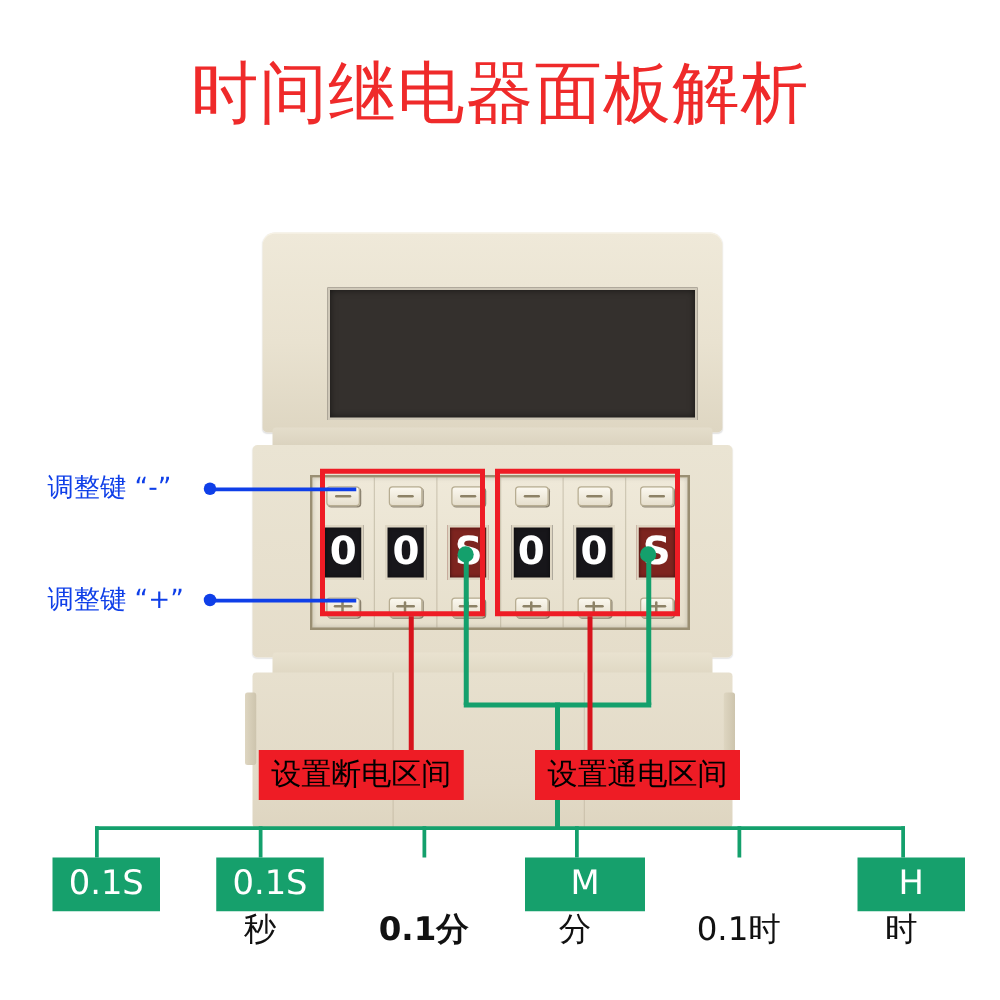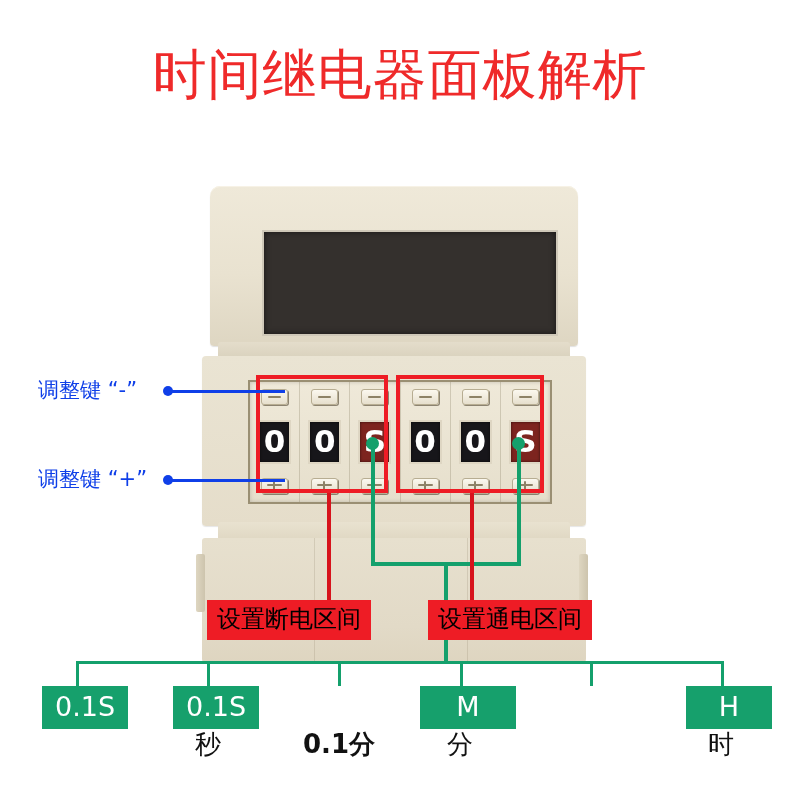--- a/index.html
+++ b/index.html
@@ -251,15 +251,16 @@
   <div class="gtick" style="left:721px;top:661px;height:25px;"></div>
 
   <div class="gchip" style="left:42px;top:686px;width:70px;">0.1S</div>
   <div class="gchip" style="left:173px;top:686px;width:70px;">0.1S</div>
   <div class="gchip" style="left:420px;top:686px;width:80px;">M</div>
   <div class="gchip" style="left:686px;top:686px;width:70px;">H</div>
 
   <div class="cn-unit" style="left:153px;top:730px;width:110px;">秒</div>
   <div class="cn-unit" style="left:284px;top:730px;width:110px;font-weight:bold;">0.1分</div>
   <div class="cn-unit" style="left:405px;top:730px;width:110px;">分</div>
+  <div class="cn-unit" style="left:536px;top:730px;width:110px;">0.1时</div>
   <div class="cn-unit" style="left:666px;top:730px;width:110px;">时</div>
 
 </div>
 
 </body></html>

